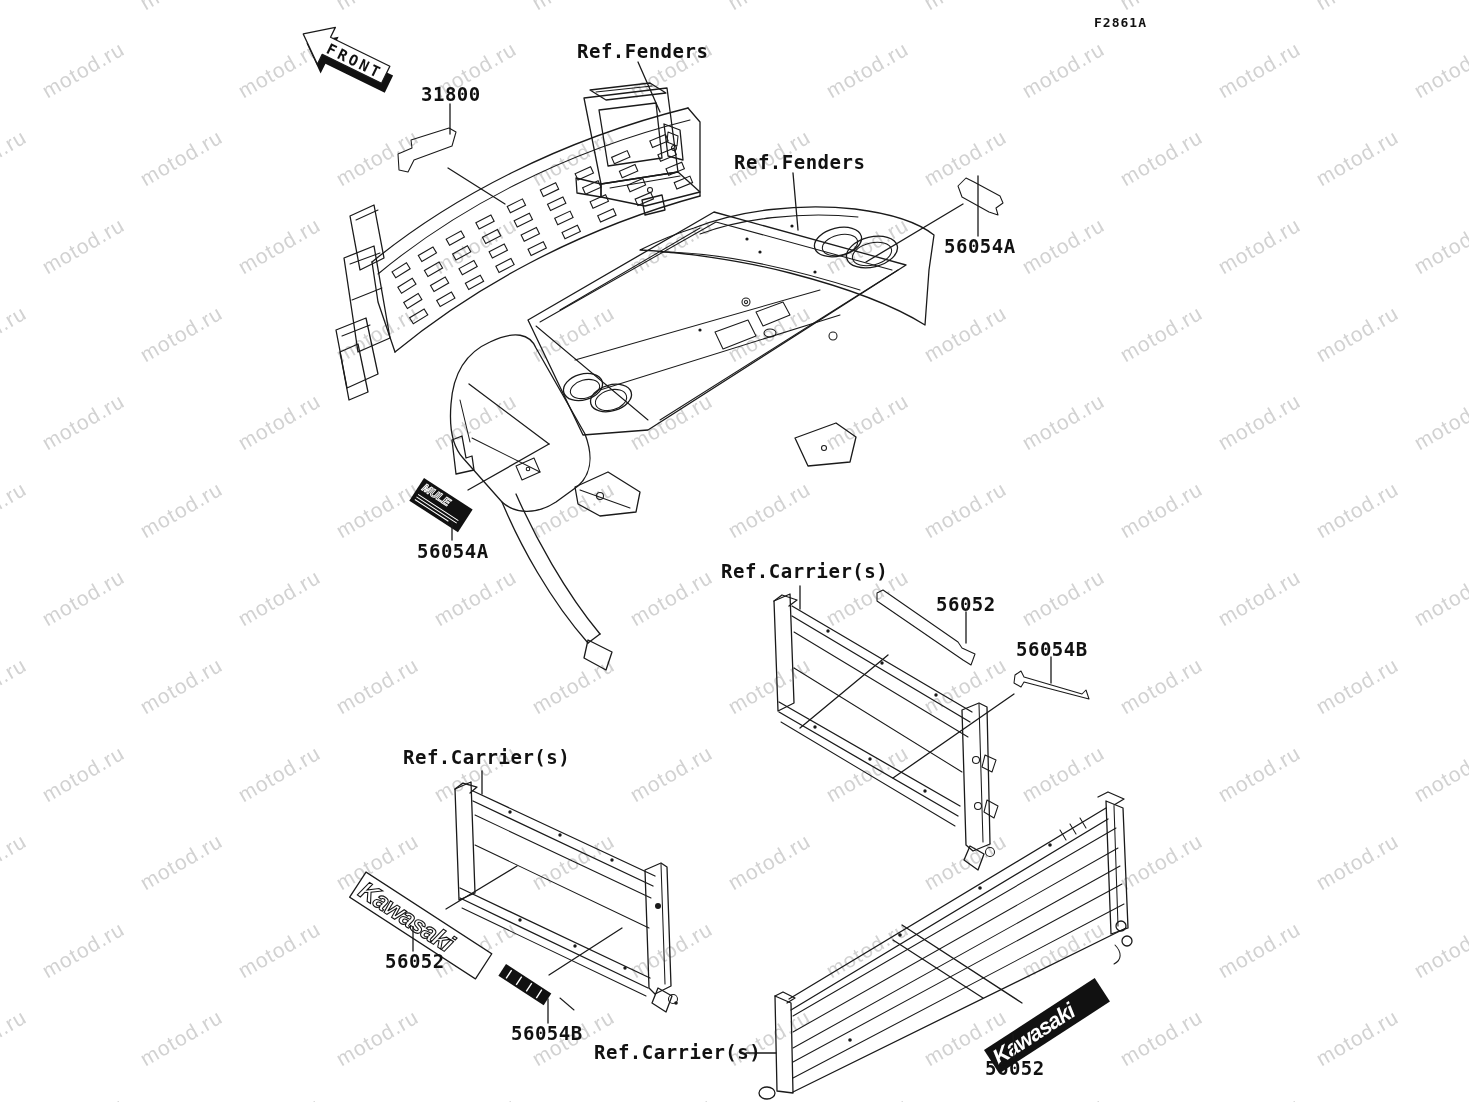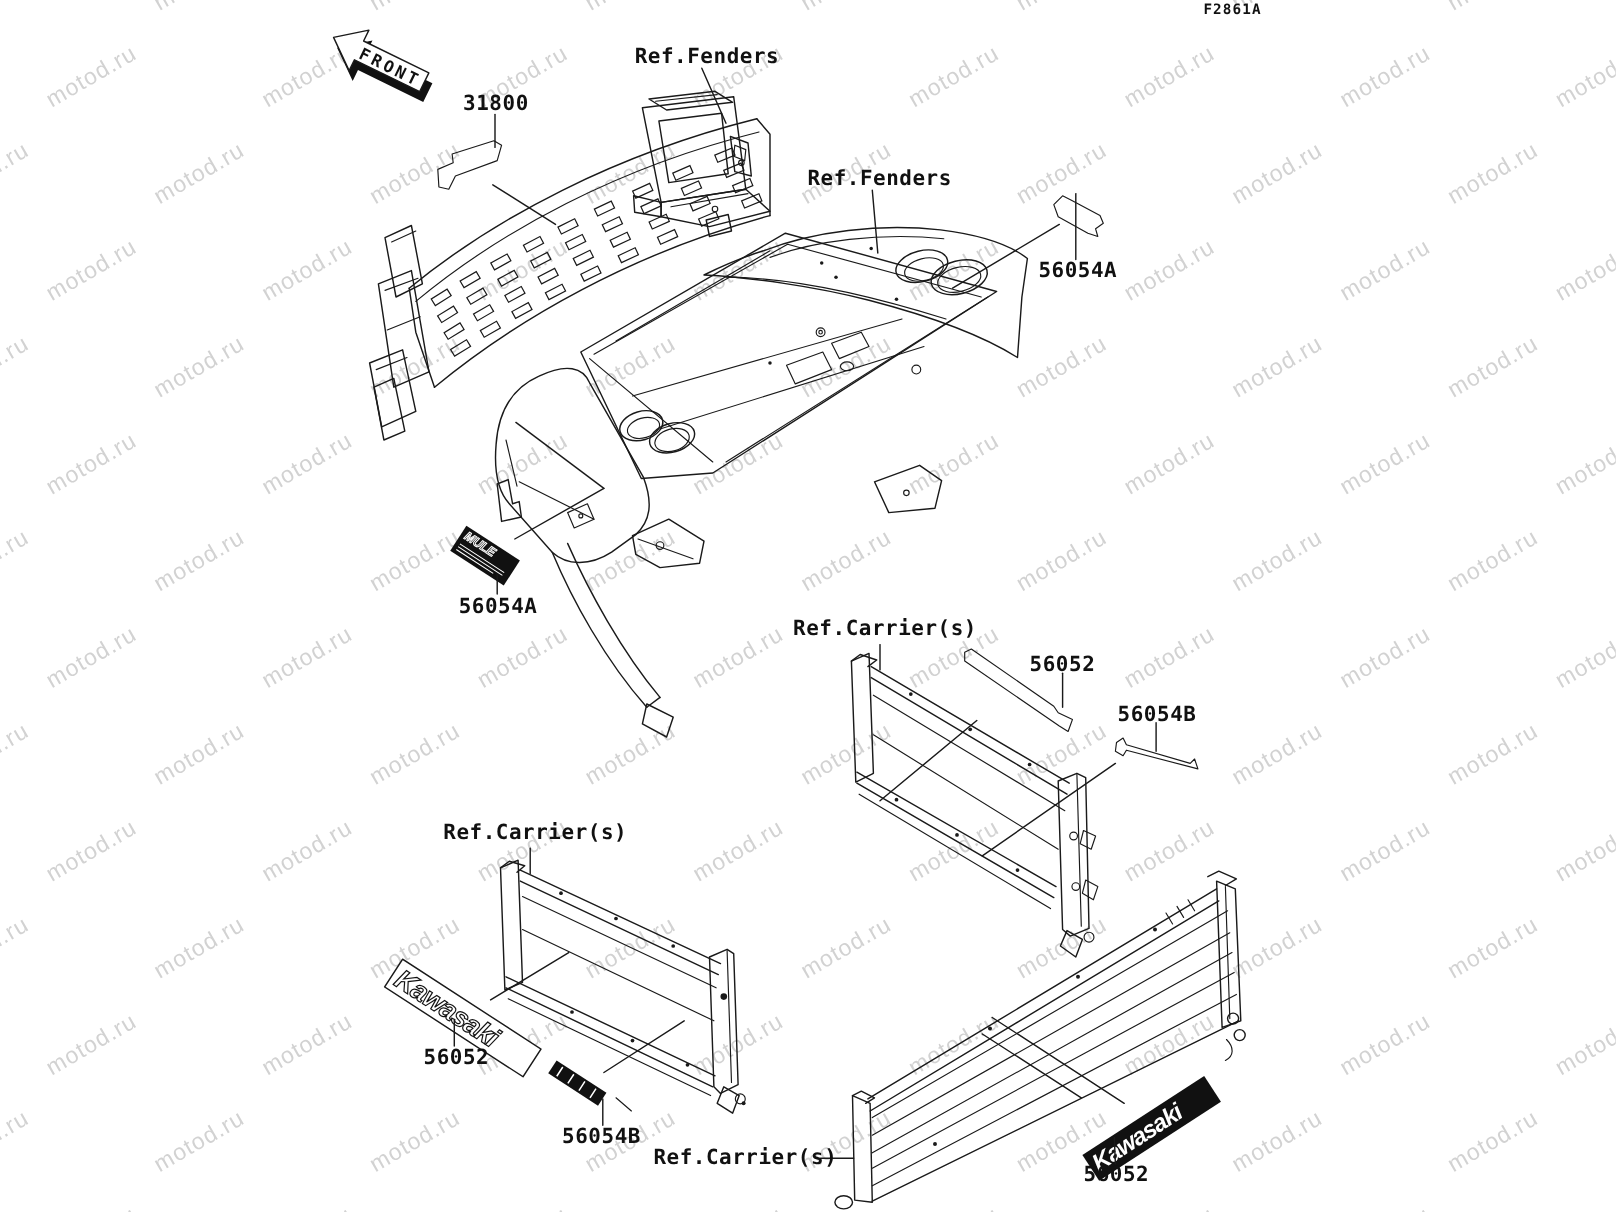--- a/index.html
+++ b/index.html
@@ -389,21 +389,21 @@
       <line x1="622" y1="928" x2="549" y2="975"></line>
       <line x1="548" y1="999" x2="548" y2="1023"></line>
       <line x1="746" y1="1053" x2="776" y2="1053"></line>
       <line x1="1014" y1="1058" x2="1013" y2="1034"></line>
       <line x1="902" y1="925" x2="1022" y2="1003"></line>
       <line x1="893" y1="940" x2="983" y2="998"></line>
     </g>
   </svg>
 
   <div id="labels">
-    <div class="lbl code" style="left:1094px;top:3px;">F2861A</div>
+    <div class="lbl code" style="left:1094px;top:16px;">F2861A</div>
   <div class="lbl" style="left: 421px; top: 85px;">31800</div>
       <div class="lbl" style="left: 577px; top: 42px;">Ref.Fenders</div>
       <div class="lbl" style="left: 734px; top: 153px;">Ref.Fenders</div>
       <div class="lbl" style="left: 944px; top: 237px;">56054A</div>
       <div class="lbl" style="left: 417px; top: 542px;">56054A</div>
       <div class="lbl" style="left: 721px; top: 562px;">Ref.Carrier(s)</div>
       <div class="lbl" style="left: 936px; top: 595px;">56052</div>
       <div class="lbl" style="left: 1016px; top: 640px;">56054B</div>
       <div class="lbl" style="left: 403px; top: 748px;">Ref.Carrier(s)</div>
       <div class="lbl" style="left: 385px; top: 952px;">56052</div>

